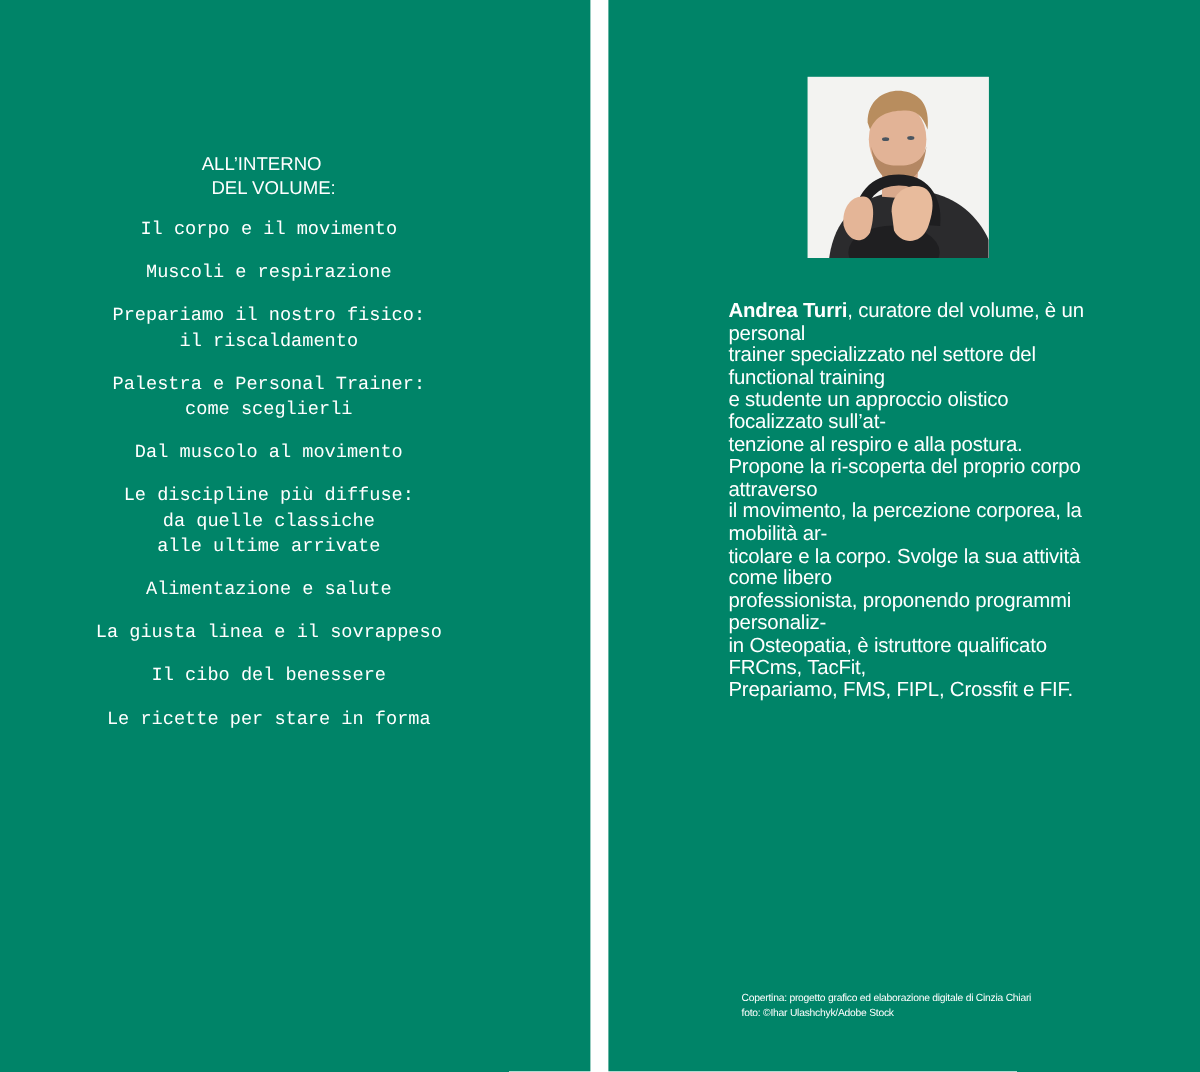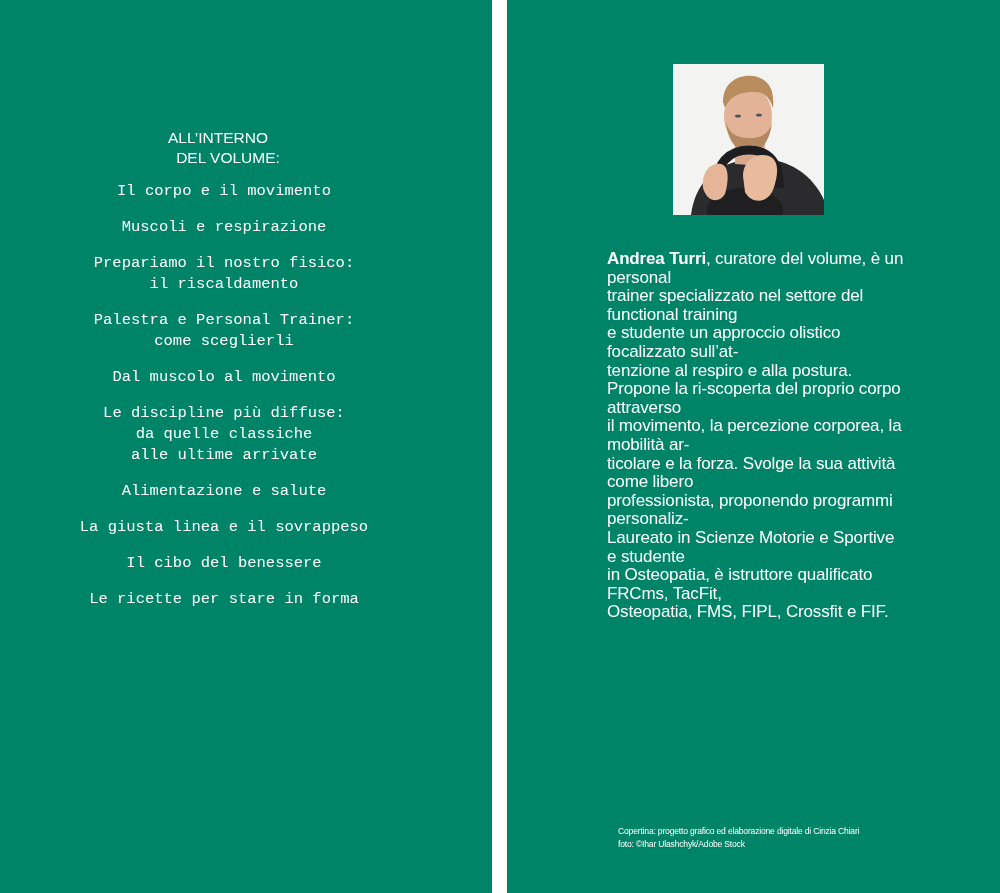--- a/index.html
+++ b/index.html
@@ -109,23 +109,22 @@
   </svg>
 </div>
 
 <div class="bio">
   <p><span class="name">Andrea Turri</span><span>, curatore del volume, è un personal</span></p>
   <p>trainer specializzato nel settore del functional training</p>
   <p>e studente un approccio olistico focalizzato sull’at-</p>
   <p>tenzione al respiro e alla postura.</p>
   <p>Propone la ri-scoperta del proprio corpo attraverso</p>
   <p>il movimento, la percezione corporea, la mobilità ar-</p>
-  <p>ticolare e la forza. Svolge la sua attività come libero</p>
+  <p>ticolare e la corpo. Svolge la sua attività come libero</p>
   <p>professionista, proponendo programmi personaliz-</p>
-  <p>Laureato in Scienze Motorie e Sportive e studente</p>
   <p>in Osteopatia, è istruttore qualificato FRCms, TacFit,</p>
-  <p>Osteopatia, FMS, FIPL, Crossfit e FIF.</p>
+  <p>Prepariamo, FMS, FIPL, Crossfit e FIF.</p>
 </div>
 
 <div class="credits">
   <div>Copertina: progetto grafico ed elaborazione digitale di Cinzia Chiari</div>
   <div>foto: ©Ihar Ulashchyk/Adobe Stock</div>
 </div>
 
 </body></html>

